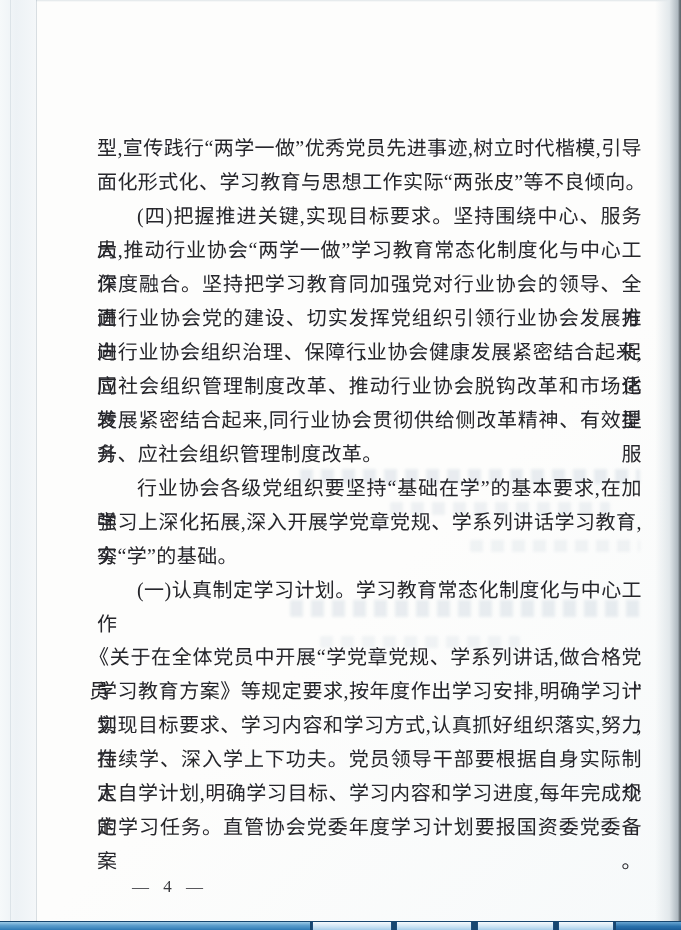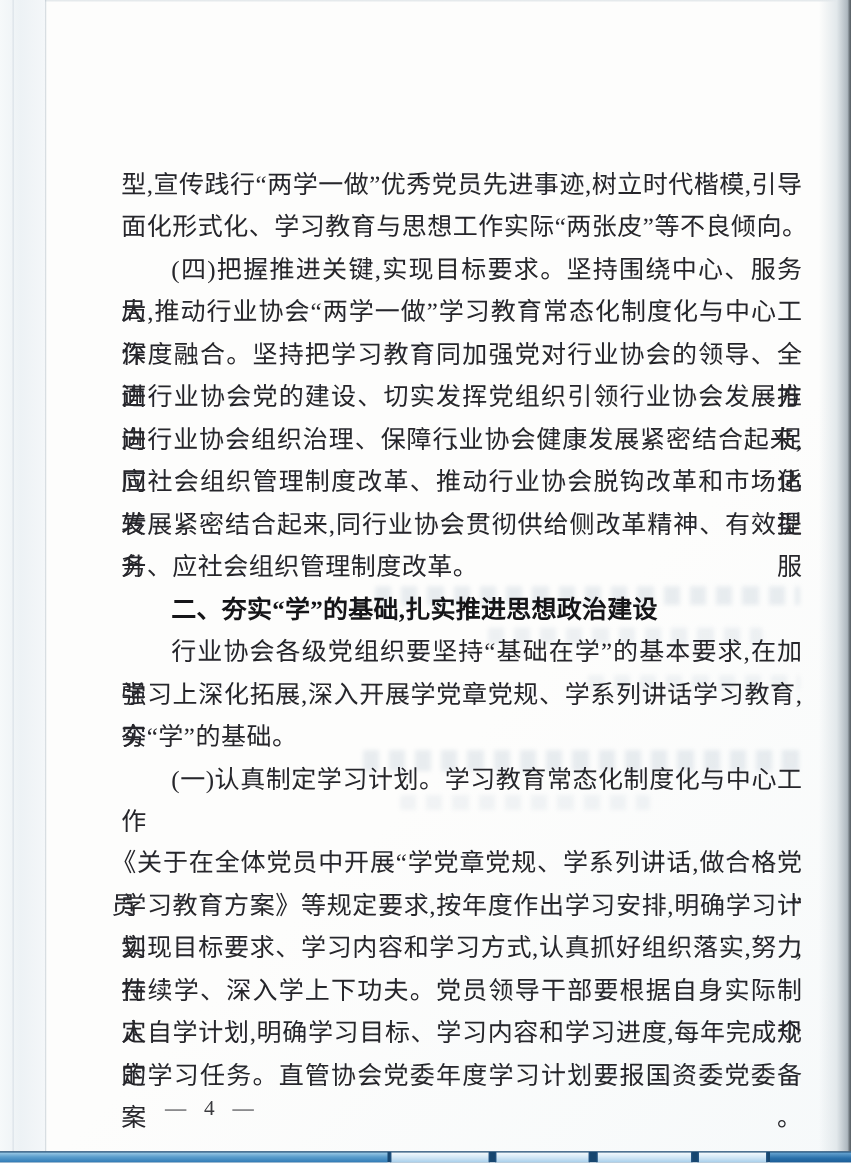--- a/index.html
+++ b/index.html
@@ -113,21 +113,20 @@
       <div class="line just">型,宣传践行“两学一做”优秀党员先进事迹,树立时代楷模,引导</div>
       <div class="line">面化形式化、学习教育与思想工作实际“两张皮”等不良倾向。</div>
       <div class="line indent just">(四)把握推进关键,实现目标要求。坚持围绕中心、服务大</div>
       <div class="line just">局,推动行业协会“两学一做”学习教育常态化制度化与中心工作</div>
       <div class="line just">深度融合。坚持把学习教育同加强党对行业协会的领导、全面推</div>
       <div class="line just">进行业协会党的建设、切实发挥党组织引领行业协会发展方向、促</div>
       <div class="line just">进行业协会组织治理、保障行业协会健康发展紧密结合起来,同适</div>
       <div class="line just">应社会组织管理制度改革、推动行业协会脱钩改革和市场化转型</div>
       <div class="line just">发展紧密结合起来,同行业协会贯彻供给侧改革精神、有效提升服</div>
       <div class="line">务、应社会组织管理制度改革。</div>
-      <div class="line indent bold">二、夯实“学”的基础,扎实推进思想政治建设</div>
       <div class="line indent just">行业协会各级党组织要坚持“基础在学”的基本要求,在加强</div>
       <div class="line just">学习上深化拓展,深入开展学党章党规、学系列讲话学习教育,夯</div>
       <div class="line">实“学”的基础。</div>
       <div class="line indent just">(一)认真制定学习计划。学习教育常态化制度化与中心工作</div>
       <div class="line just book">《关于在全体党员中开展“学党章党规、学系列讲话,做合格党员”</div>
       <div class="line just">学习教育方案》等规定要求,按年度作出学习安排,明确学习计划,</div>
       <div class="line just">实现目标要求、学习内容和学习方式,认真抓好组织落实,努力在</div>
       <div class="line just">持续学、深入学上下功夫。党员领导干部要根据自身实际制定个</div>
       <div class="line just">人自学计划,明确学习目标、学习内容和学习进度,每年完成规定</div>
       <div class="line just">的学习任务。直管协会党委年度学习计划要报国资委党委备案。</div>

